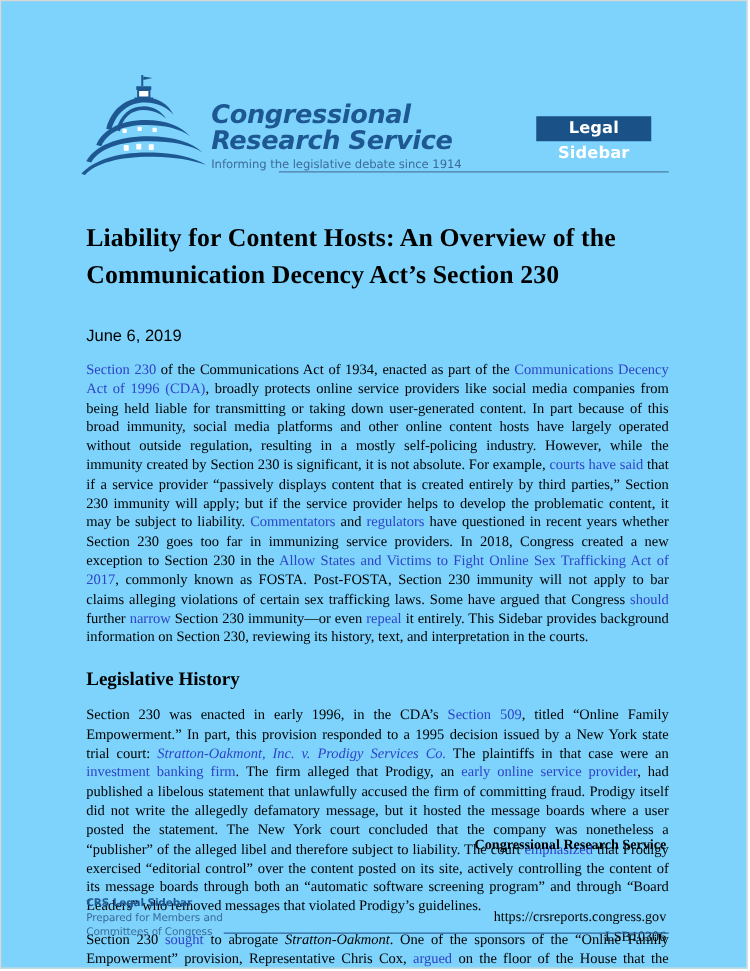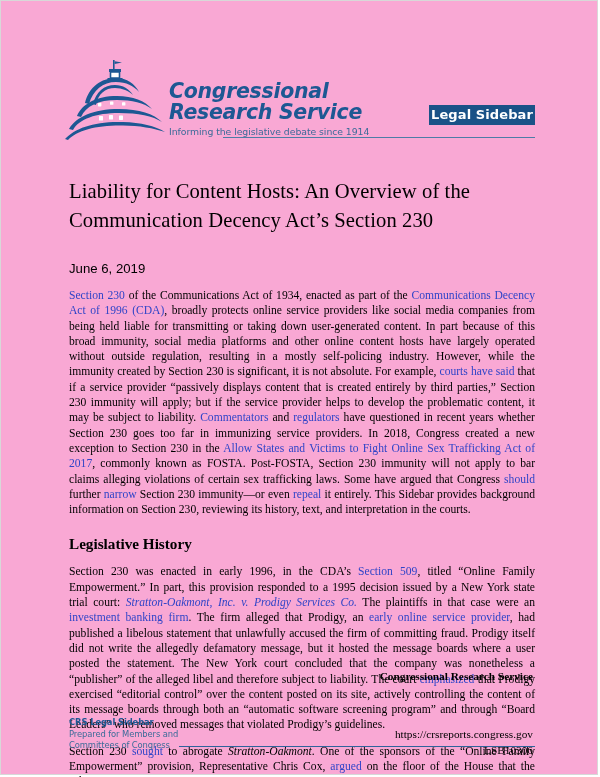--- a/index.html
+++ b/index.html
@@ -13,21 +13,21 @@
     font-family: "Liberation Serif", serif;
     color: #000000;
     overflow: hidden;
   }
 
   .page {
     position: relative;
     width: 598px;
     height: 775px;
     border: 1px solid #d8d8d8;
-    background: #f9a8d4;
+    background: #7dd3fc;
     box-sizing: border-box;
   }
 
   
   .header {
     position: absolute;
     left: 0;
     top: 0;
     width: 598px;
     height: 150px;
@@ -82,22 +82,22 @@
     left: 222px;
     top: 136px;
     width: 312px;
     height: 1px;
     background: #4E7CA6;
   }
 
   .badge {
     position: absolute;
     left: 428px;
-    top: 104px;
-    width: 106px;
+    top: 92px;
+    width: 92px;
     height: 20px;
     background: #1A5287;
     color: #ffffff;
     font-family: "DejaVu Sans", sans-serif;
     font-weight: bold;
     font-size: 13px;
     line-height: 20px;
     text-align: center;
     letter-spacing: 0.1px;
   }
@@ -105,21 +105,21 @@
   
   .content {
     position: absolute;
     left: 68px;
     top: 176px;
     width: 466px;
   }
 
   .doc-title {
     font-family: "Liberation Serif", serif;
-    font-weight: normal;
+    font-weight: bold;
     font-size: 20.6px;
     line-height: 29px;
     color: #000000;
     margin: 0;
     letter-spacing: 0.1px;
   }
 
   .doc-date {
     font-family: Liberation Sans, sans-serif;
     font-size: 13.2px;

